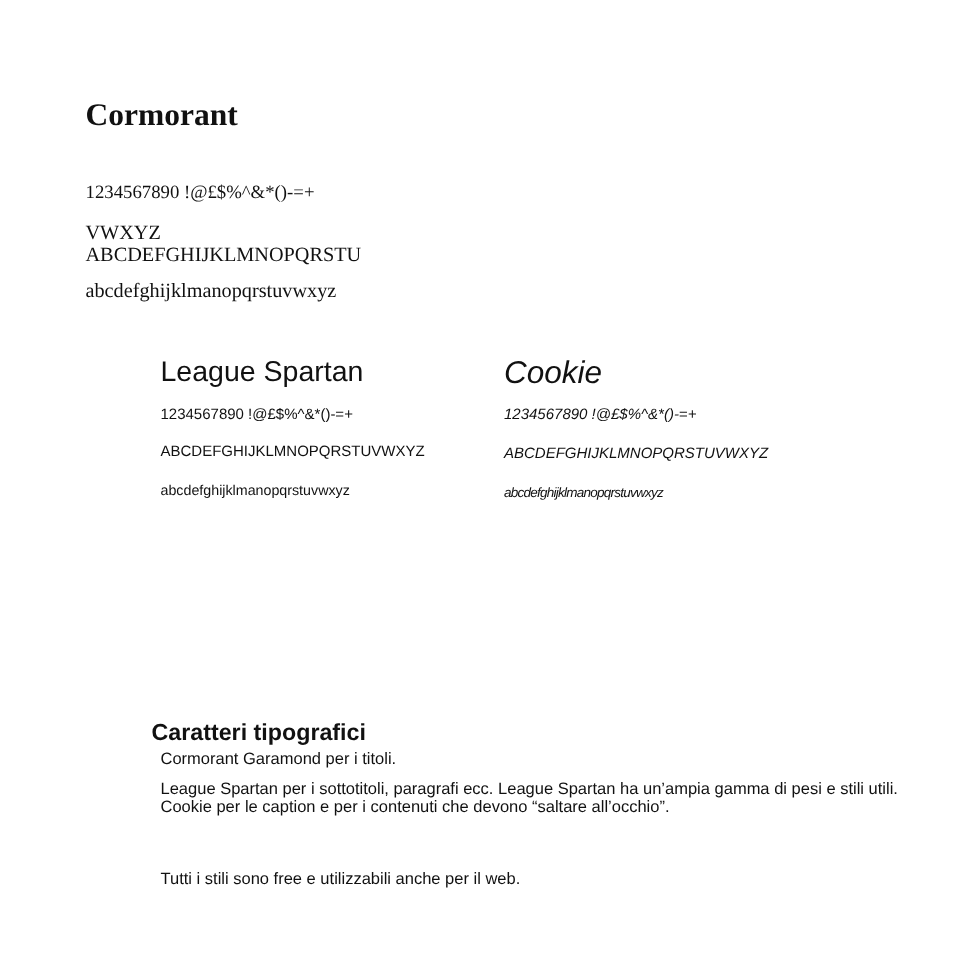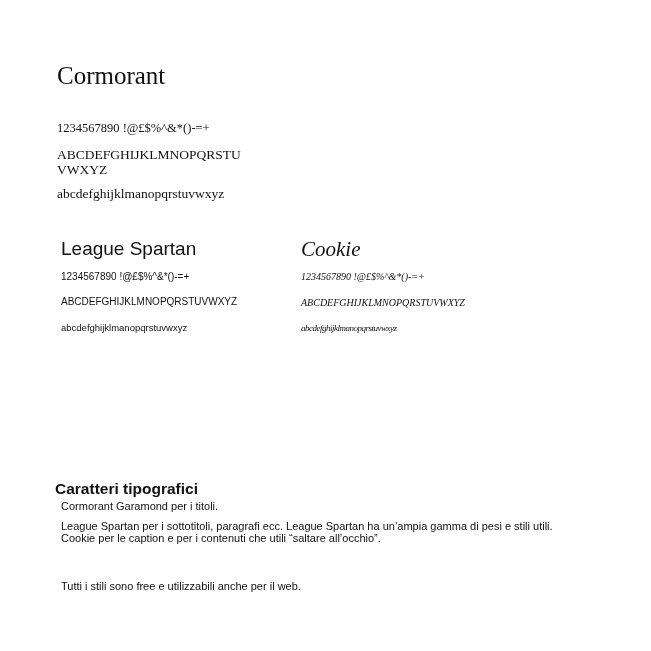--- a/index.html
+++ b/index.html
@@ -1,22 +1,22 @@
 <!DOCTYPE html>
 <html><head>
 <meta charset="utf-8">
 <style>
   html, body { margin:0; padding:0; background:#ffffff; }
   body { width:651px; height:651px; position:relative; overflow:hidden; color:#111; }
   .abs { position:absolute; white-space:nowrap; }
   .serif { font-family:"Liberation Serif", "DejaVu Serif", serif; }
-  .sans { font-family:"Liberation Sans", "DejaVu Sans", sans-serif; }
-  .script { font-family:Liberation Serif, serif; font-style:italic; }
+  .sans { font-family:"Liberation Sans", "DejaVu Sans", sans-serif;margin-left:46px; }
+  .script { font-family:Liberation Sans, sans-serif; font-style:italic;margin-left:35px; }
 
-  .cg-title { left:57px; top:64px; font-size:25px; line-height:24px; font-weight:400; }
+  .cg-title { left:57px; top:64px; font-size:21px; line-height:24px; font-weight:700; }
   .cg-nums { left:57px; top:121px; font-size:12.5px; }
   .cg-upper { left:57px; top:147px; font-size:13.5px; line-height:15px; }
   .cg-lower { left:57px; top:186px; font-size:13.5px; }
 
   .ls-title { left:61px; top:238px; font-size:19px; }
   .ls-nums { left:61px; top:271px; font-size:10px; }
   .ls-upper { left:61px; top:296px; font-size:10px; }
   .ls-lower { left:61px; top:322px; font-size:9.5px; }
 
   .ck-title { left:301px; top:237px; font-size:21px; }
@@ -33,22 +33,22 @@
 </style>
 </head>
 <body>
 
 <div>
   <div class="abs serif cg-title">
     <div>Cormorant</div>
   </div>
   <div class="abs serif cg-nums">1234567890 !@£$%^&amp;*()-=+</div>
   <div class="abs serif cg-upper">
+    <div>VWXYZ</div>
     <div>ABCDEFGHIJKLMNOPQRSTU</div>
-    <div>VWXYZ</div>
   </div>
   <div class="abs serif cg-lower">abcdefghijklmanopqrstuvwxyz</div>
 </div>
 
 <div>
   <div class="abs sans ls-title">League Spartan</div>
   <div class="abs sans ls-nums">1234567890 !@£$%^&amp;*()-=+</div>
   <div class="abs sans ls-upper">ABCDEFGHIJKLMNOPQRSTUVWXYZ</div>
   <div class="abs sans ls-lower">abcdefghijklmanopqrstuvwxyz</div>
 </div>
@@ -57,15 +57,15 @@
   <div class="abs script ck-title">Cookie</div>
   <div class="abs script ck-nums">1234567890 !@£$%^&amp;*()-=+</div>
   <div class="abs script ck-upper">ABCDEFGHIJKLMNOPQRSTUVWXYZ</div>
   <div class="abs script ck-lower">abcdefghijklmanopqrstuvwxyz</div>
 </div>
 
 <div>
   <div class="abs sans sec-title">Caratteri tipografici</div>
   <div class="abs sans para p1">Cormorant Garamond per i titoli.</div>
   <div class="abs sans para p2">League Spartan per i sottotitoli, paragrafi ecc. League Spartan ha un’ampia gamma di pesi e stili utili.</div>
-  <div class="abs sans para p3">Cookie per le caption e per i contenuti che utili “saltare all’occhio”.</div>
+  <div class="abs sans para p3">Cookie per le caption e per i contenuti che devono “saltare all’occhio”.</div>
   <div class="abs sans para p4">Tutti i stili sono free e utilizzabili anche per il web.</div>
 </div>
 
 </body></html>

